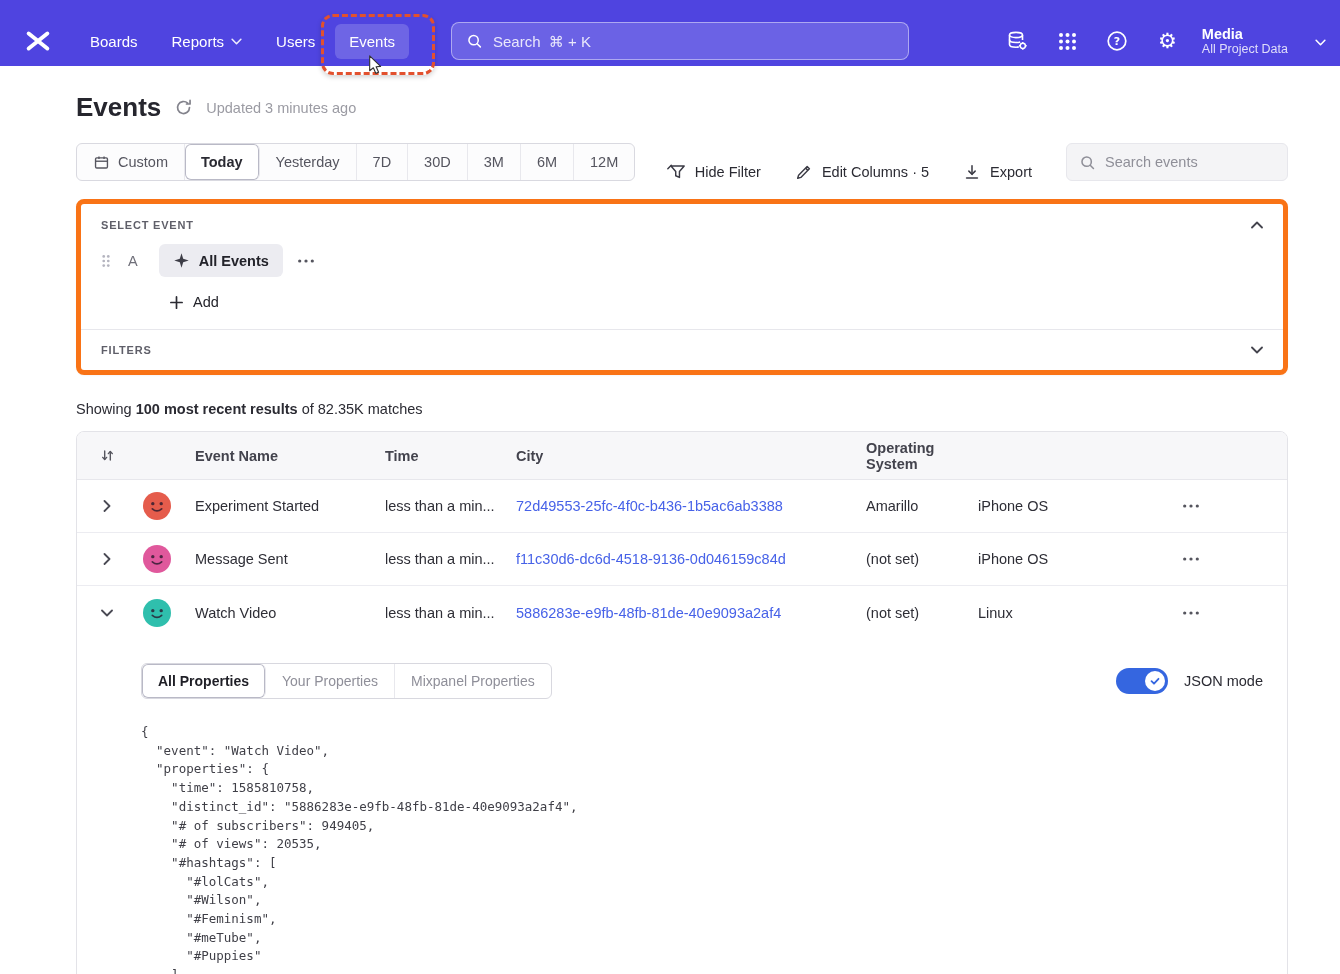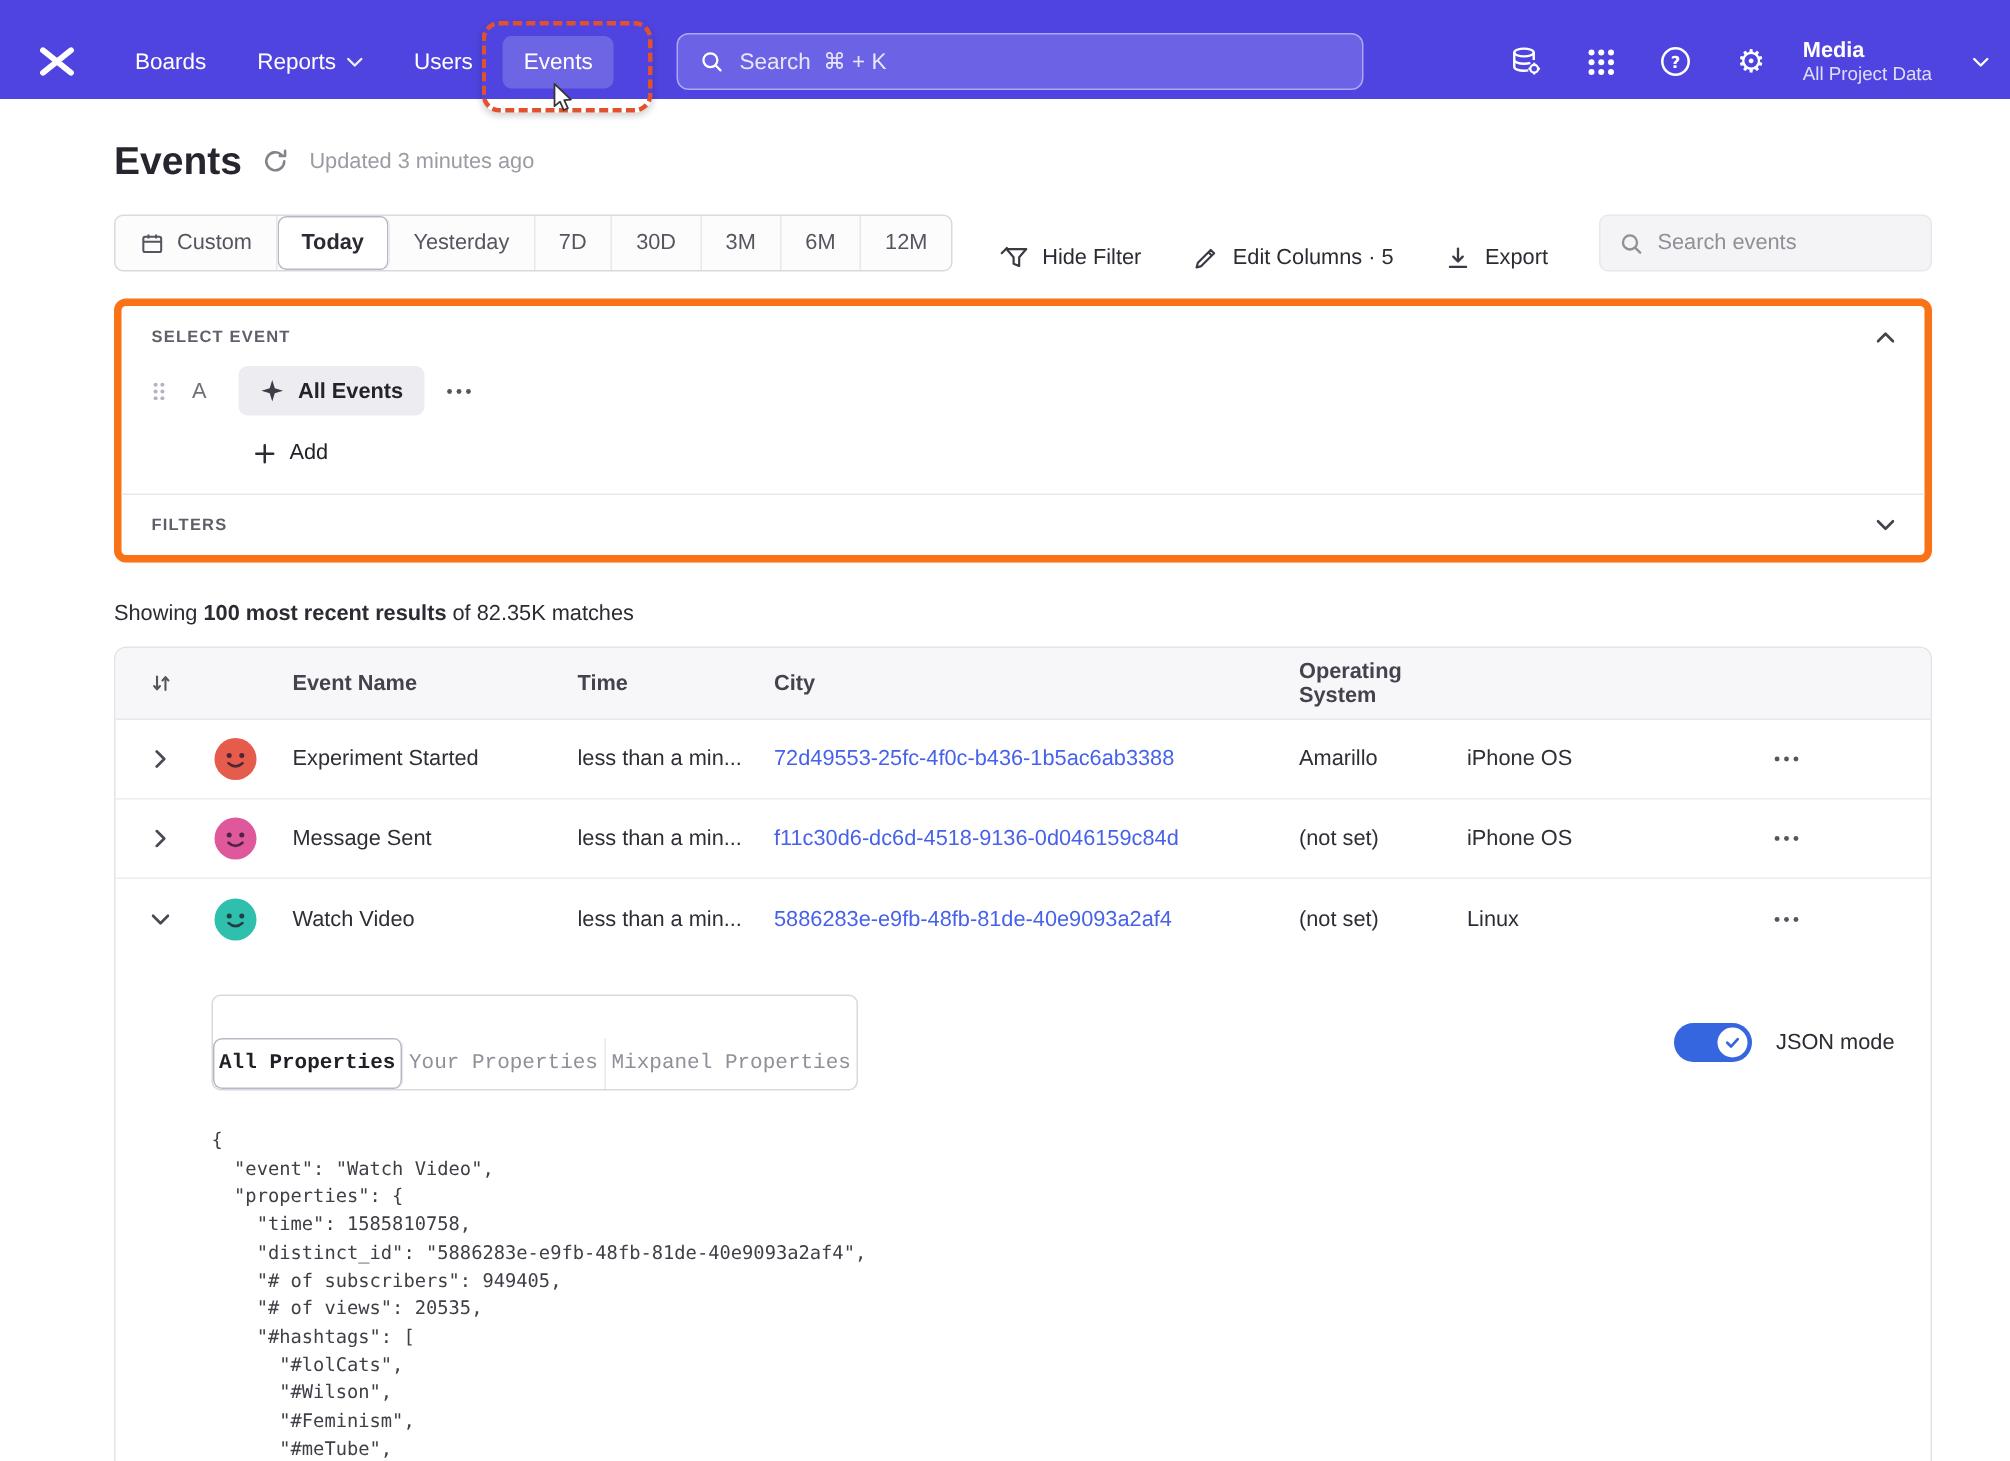--- a/index.html
+++ b/index.html
@@ -124,22 +124,22 @@
   .row-chevron { justify-self: center; color: #4a4a54; display: flex; cursor: pointer; }
   .avatar { width: 28px; height: 28px; border-radius: 50%; margin-left: 14px; display: flex; align-items: center; justify-content: center; }
   .id-link { color: #4762e8; text-decoration: none; cursor: pointer; }
   .row-menu { justify-self: center; color: #55555e; cursor: pointer; display: flex; grid-column: 8; }
 
   
   .detail { padding: 24px 24px 0 64px; }
   .detail-top { display: flex; justify-content: space-between; align-items: center; }
   .tabs { display: flex; border: 1px solid #d8d8df; border-radius: 6px; background: #fff; }
   .tab {
-    padding: 9px 4px; font-size: 14px; color: #8f8f99; cursor: pointer;
-    border-right: 1px solid #e8e8ed; background: transparent; border-top:none;border-bottom:none;border-left:none; font-family: Liberation Mono, monospace; margin-top: 28px;
+    padding: 9px 16px; font-size: 14px; color: #8f8f99; cursor: pointer;
+    border-right: 1px solid #e8e8ed; background: transparent; border-top:none;border-bottom:none;border-left:none; font-family: Liberation Sans, sans-serif;
   }
   .tab:last-child { border-right: none; }
   .tab.active { color: #1f1f26; font-weight: 600; box-shadow: inset 0 0 0 1px #b9b9c6; border-radius: 6px; background: #fff; }
   .json-toggle-wrap { display: flex; align-items: center; gap: 16px; }
   .toggle { width: 52px; height: 26px; border-radius: 13px; position: relative; cursor: pointer; }
   .toggle-knob {
     position: absolute; right: 3px; top: 3px; width: 20px; height: 20px;
     background: #fff; border-radius: 50%; display: flex; align-items: center; justify-content: center;
   }
   .json-mode-label { font-size: 14.5px; color: #2b2b33; }

